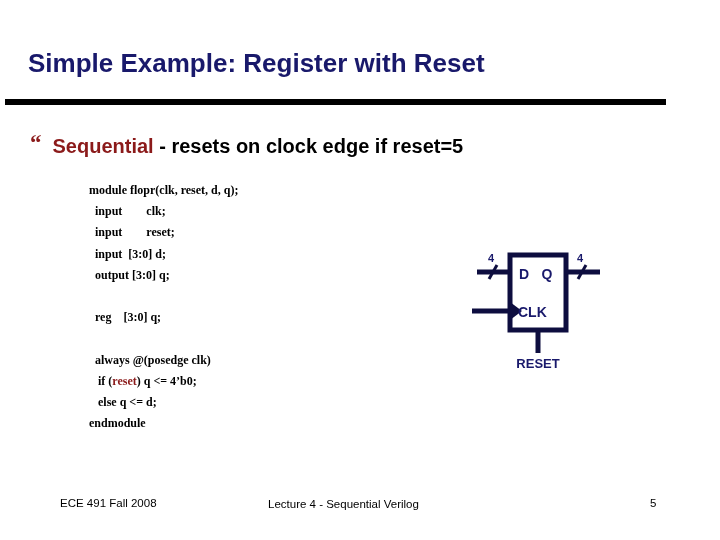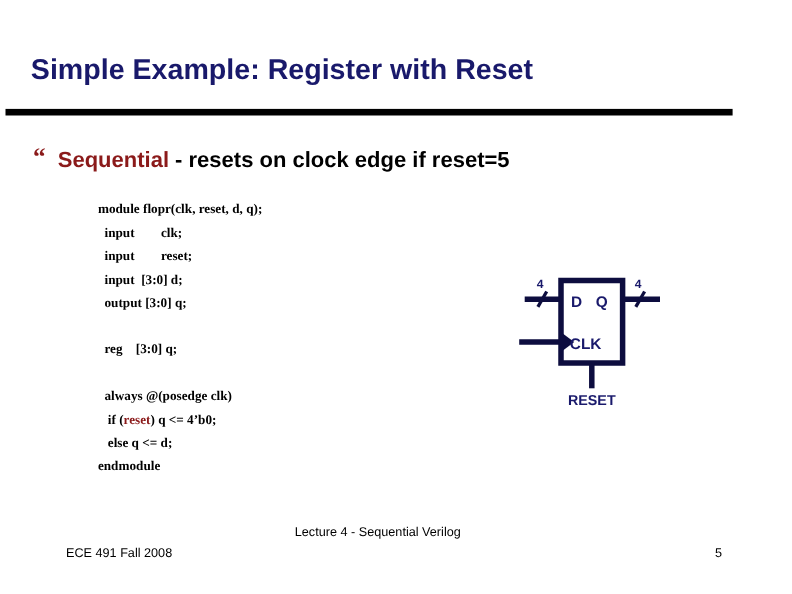--- a/index.html
+++ b/index.html
@@ -96,21 +96,21 @@
 
   
   .footer-text {
     position: absolute;
     font-family: Liberation Sans, sans-serif;
     font-size: 11.5px;
     color: #000000;
     white-space: nowrap;
   }
   #footer-left   { left: 60px;  top: 497px; }
-  #footer-center { left: 268px; top: 478px; text-align: center; }
+  #footer-center { left: 268px; top: 498px; text-align: center; }
   #footer-right  { left: 650px; top: 497px; }
 </style>
 </head>
 <body>
 
 <div id="slide">
 
   <div id="slide-title">Simple Example: Register with Reset</div>
 
   <div id="title-rule"></div>

